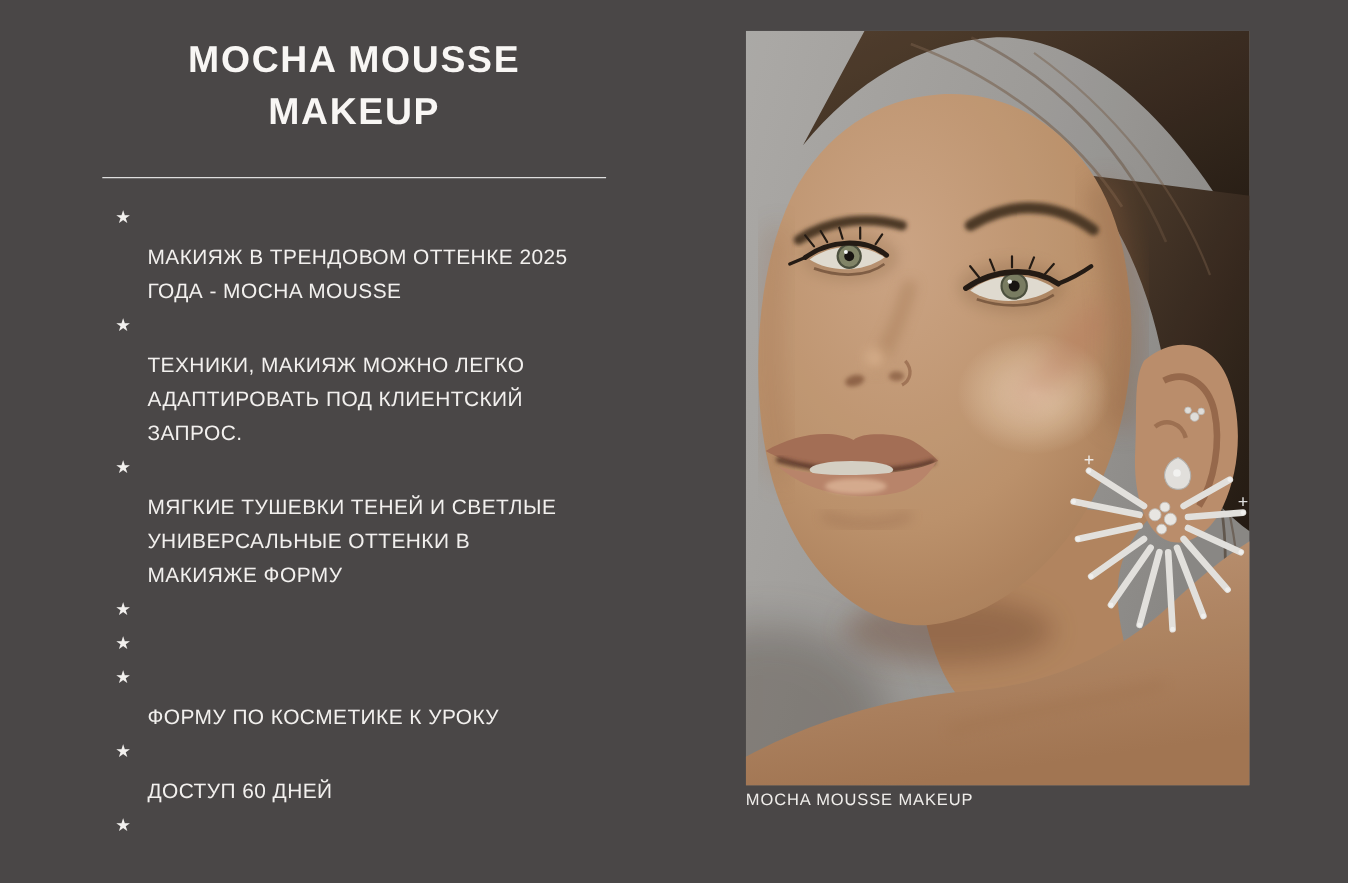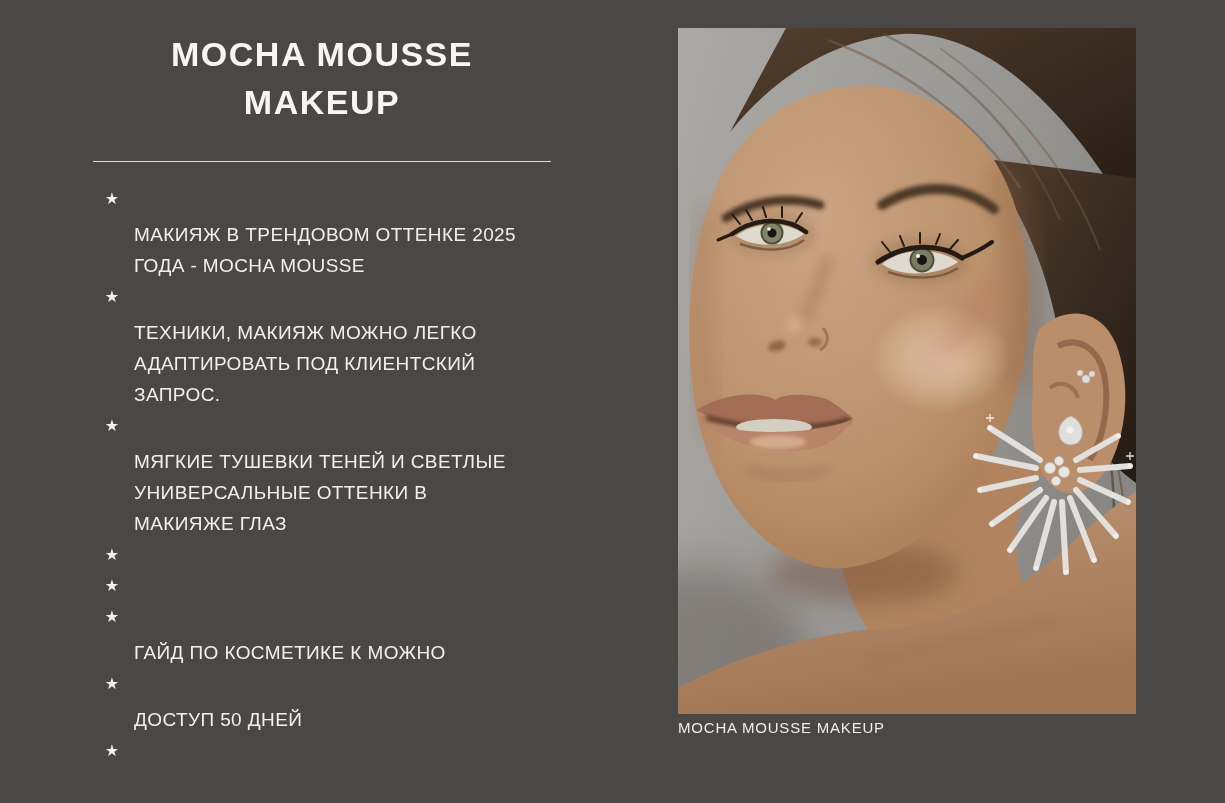--- a/index.html
+++ b/index.html
@@ -92,39 +92,39 @@
         <span class="bullet-text">МАКИЯЖ В ТРЕНДОВОМ ОТТЕНКЕ 2025 ГОДА - MOCHA MOUSSE</span>
       </li>
 
       <li>
         <span class="bullet-star">★</span>
         <span class="bullet-text">ТЕХНИКИ, МАКИЯЖ МОЖНО ЛЕГКО АДАПТИРОВАТЬ ПОД КЛИЕНТСКИЙ ЗАПРОС.</span>
       </li>
 
       <li>
         <span class="bullet-star">★</span>
-        <span class="bullet-text">МЯГКИЕ ТУШЕВКИ ТЕНЕЙ И СВЕТЛЫЕ УНИВЕРСАЛЬНЫЕ ОТТЕНКИ В МАКИЯЖЕ ГЛАЗ</span>
-      </li>
-
-      <li>
-        <span class="bullet-star">★</span>
-      </li>
-
-      <li>
-        <span class="bullet-star">★</span>
-      </li>
-
-      <li>
-        <span class="bullet-star">★</span>
-        <span class="bullet-text">ГАЙД ПО КОСМЕТИКЕ К МОЖНО</span>
-      </li>
-
-      <li>
-        <span class="bullet-star">★</span>
-        <span class="bullet-text">ДОСТУП 50 ДНЕЙ</span>
+        <span class="bullet-text">МЯГКИЕ ТУШЕВКИ ТЕНЕЙ И СВЕТЛЫЕ УНИВЕРСАЛЬНЫЕ ОТТЕНКИ В МАКИЯЖЕ ФОРМУ</span>
+      </li>
+
+      <li>
+        <span class="bullet-star">★</span>
+      </li>
+
+      <li>
+        <span class="bullet-star">★</span>
+      </li>
+
+      <li>
+        <span class="bullet-star">★</span>
+        <span class="bullet-text">ФОРМУ ПО КОСМЕТИКЕ К УРОКУ</span>
+      </li>
+
+      <li>
+        <span class="bullet-star">★</span>
+        <span class="bullet-text">ДОСТУП 60 ДНЕЙ</span>
       </li>
 
       <li>
         <span class="bullet-star">★</span>
       </li>
     </ul>
 </div>
 
 <figure class="photo-col">
   <svg class="photo-frame" viewBox="0 0 458 686" xmlns="http://www.w3.org/2000/svg" role="img">

